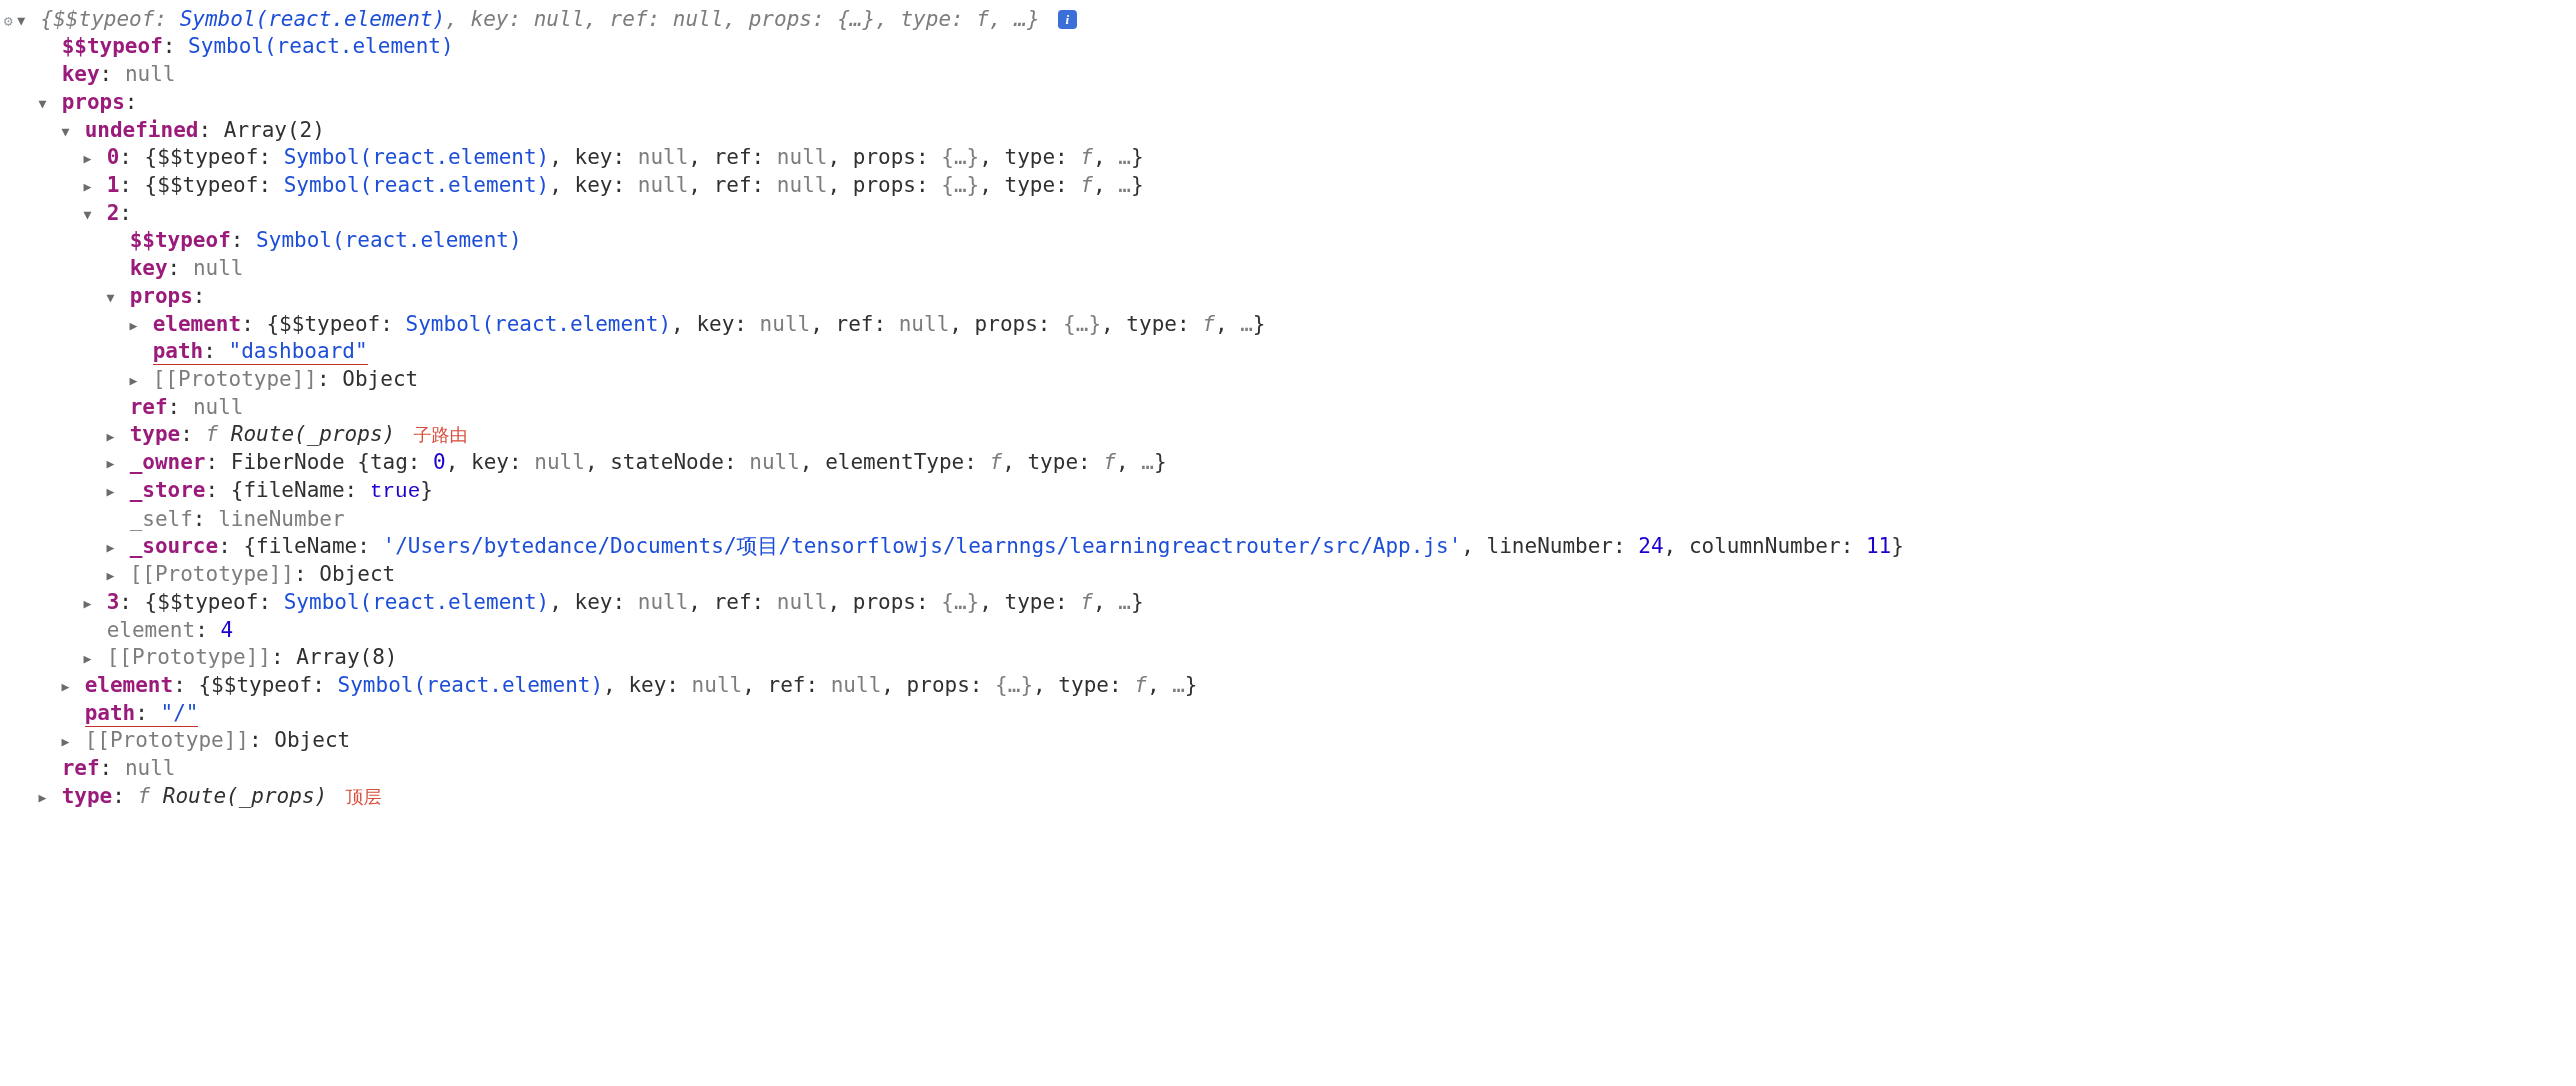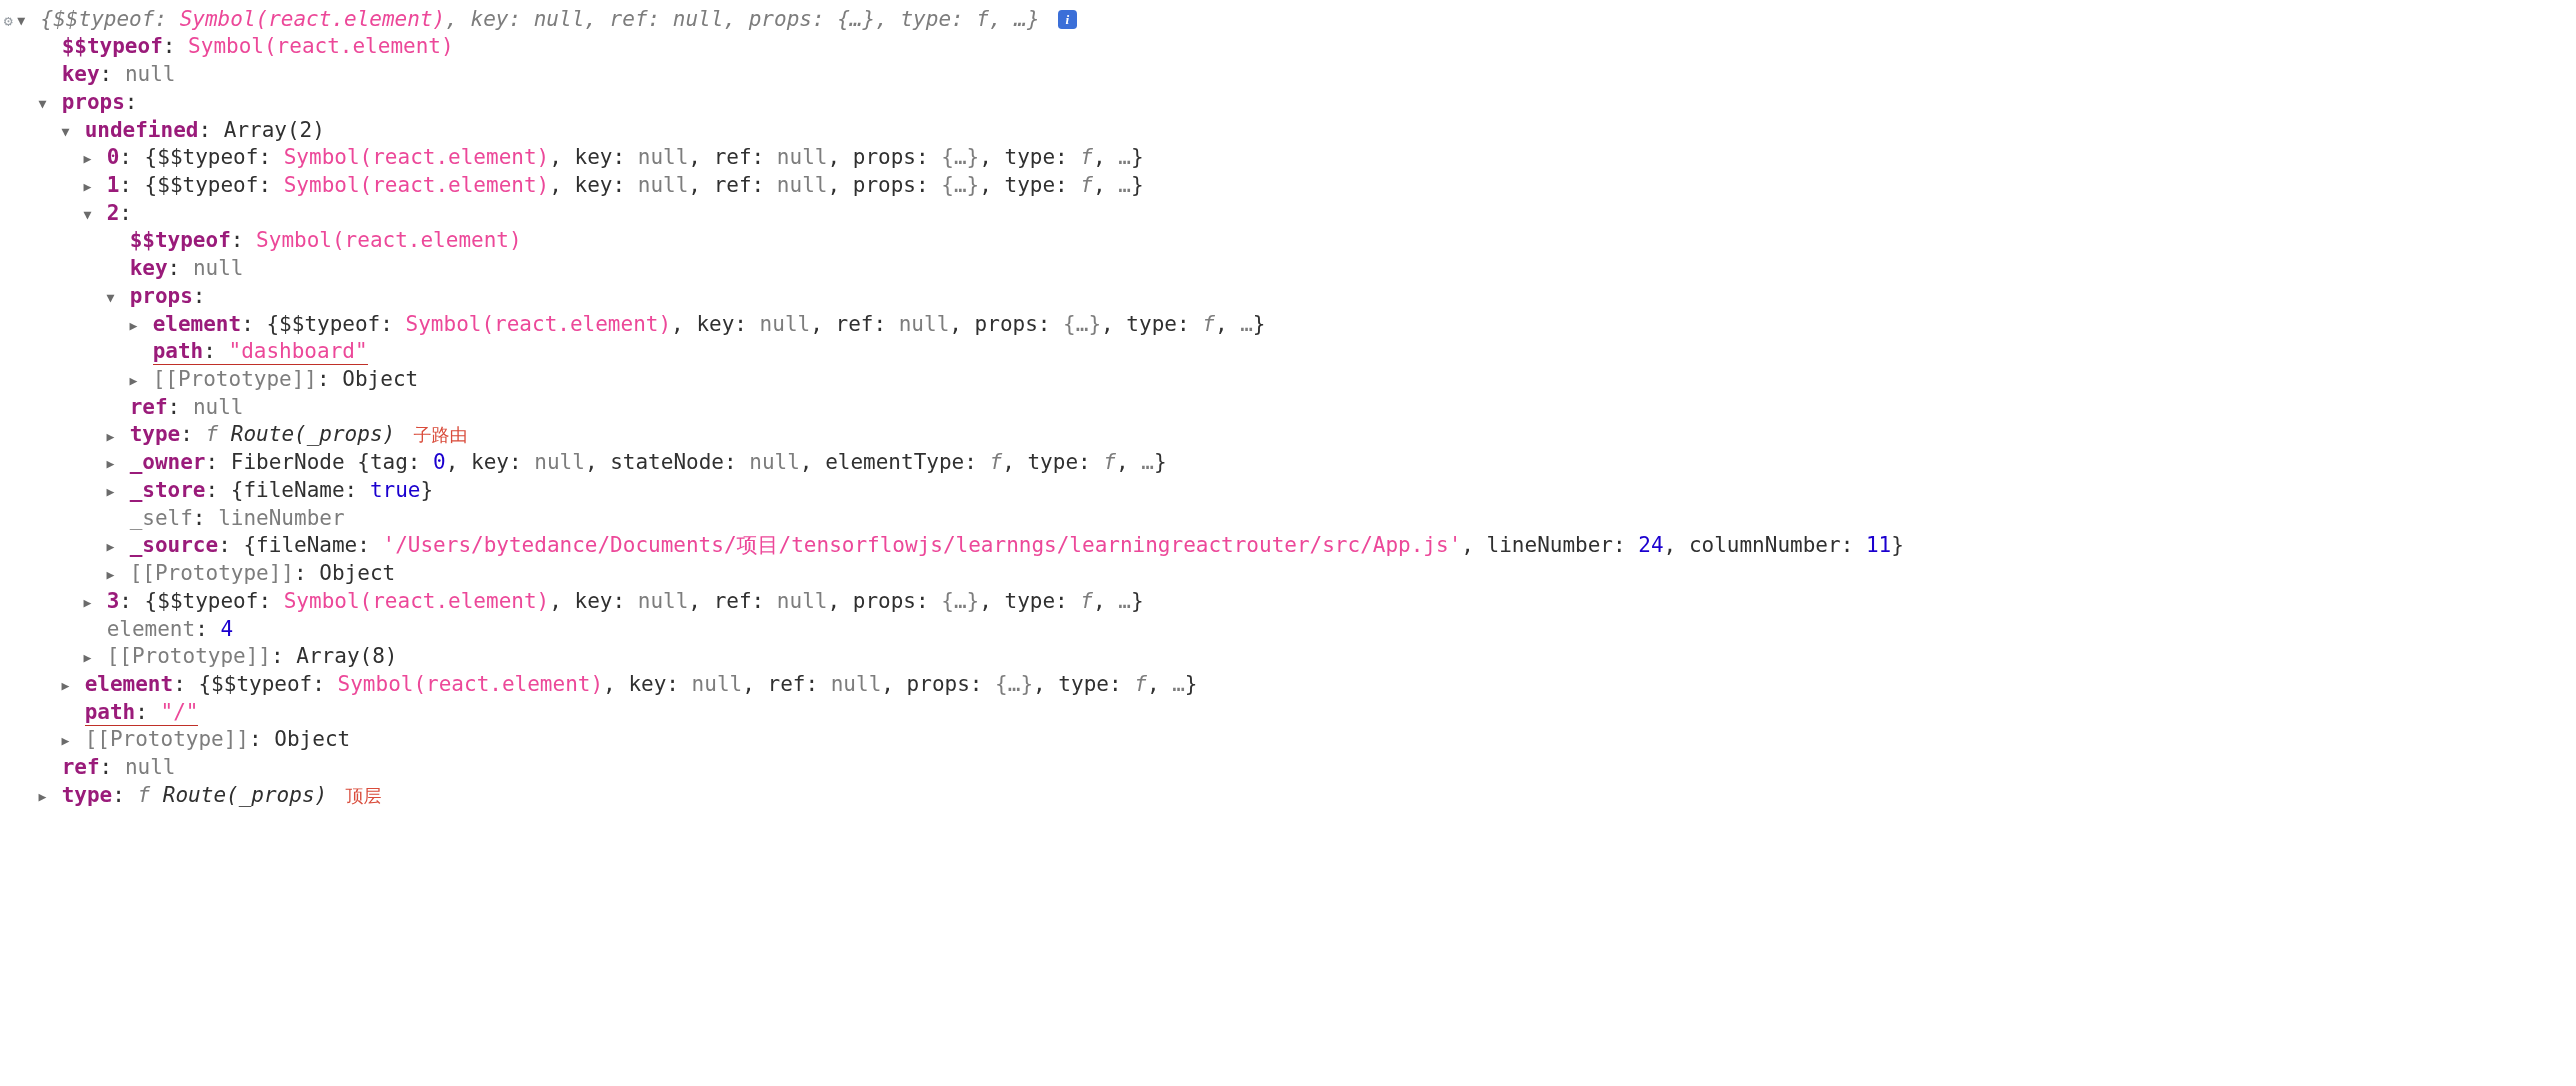--- a/index.html
+++ b/index.html
@@ -22,23 +22,23 @@
     color:#6b6b6b;
     font-size: 13.2px;
     cursor: pointer;
     user-select: none;
     vertical-align: 0.9px;
   }
   .spacer { display:inline-block; width:13.2px; }
   .key { color:#9a1b7a; font-weight:600; } 
   .sym { color:#303030; } 
   .grey { color:#7d7d7d; } 
-  .str { color:#ec4899;margin-top:46px; } 
+  .str { color:#1d4ed8;margin-top:46px; } 
   .num { color:#1b00cf; } 
-  .bool { color:#1b00cf; }
+  .bool { color:#1b00cf;font-family:Liberation Mono, monospace; }
   .ital { font-style: italic; }
   .badge {
     display:inline-flex;
     align-items:center;
     justify-content:center;
     width:19px; height:19px;
     border-radius:3.8px;
     background:#3b6fd8;
     color:#fff;
     font-family: Georgia, serif;

